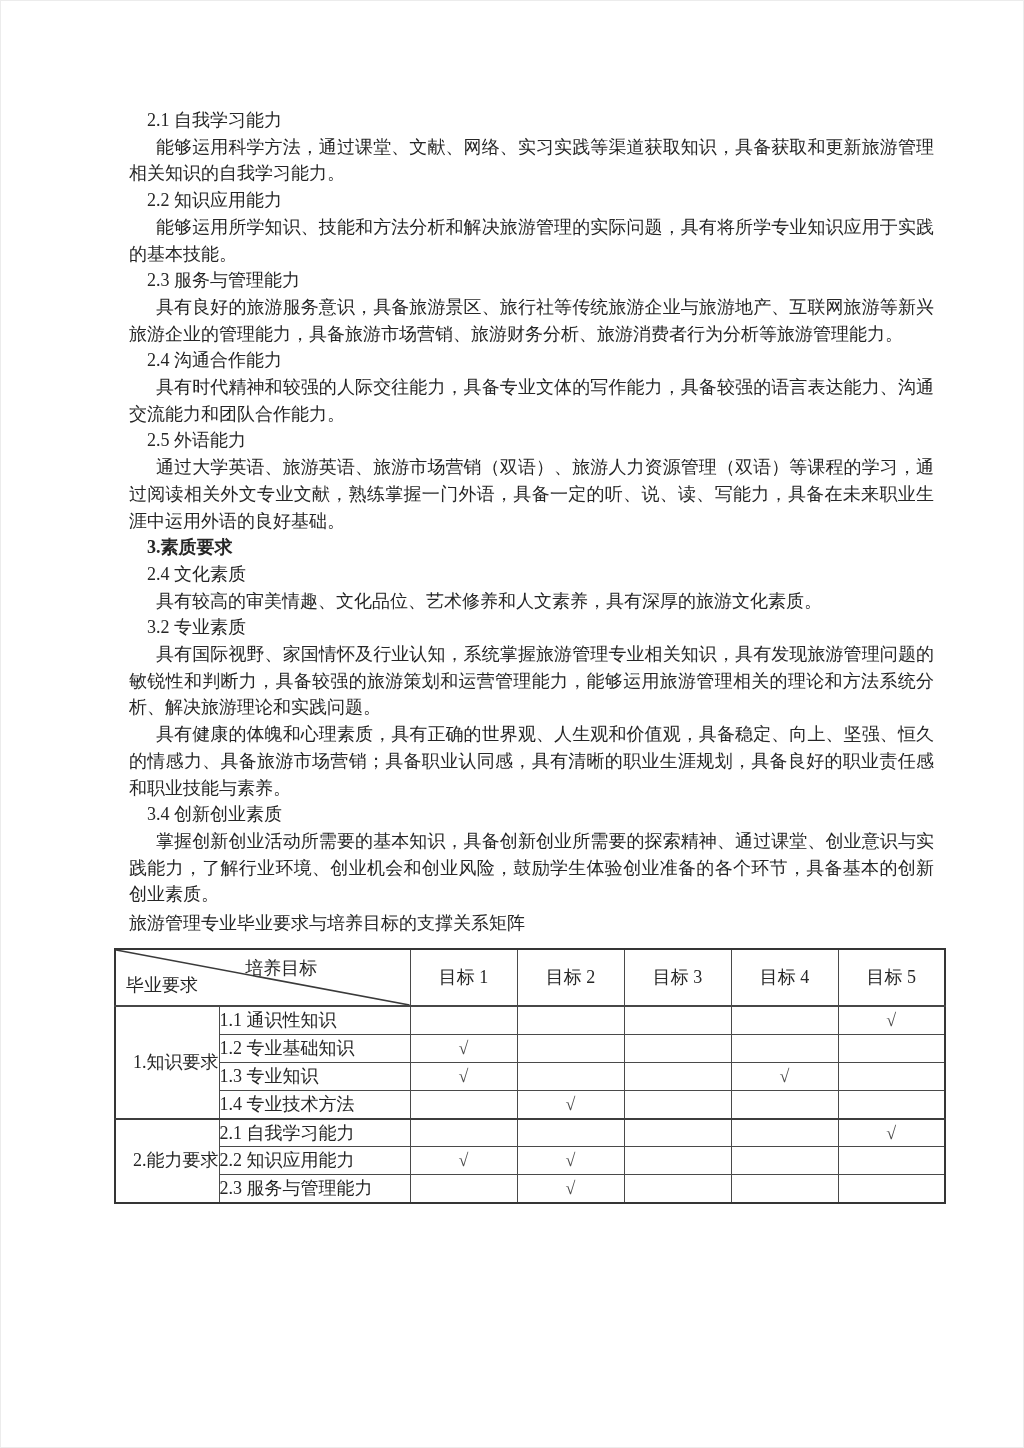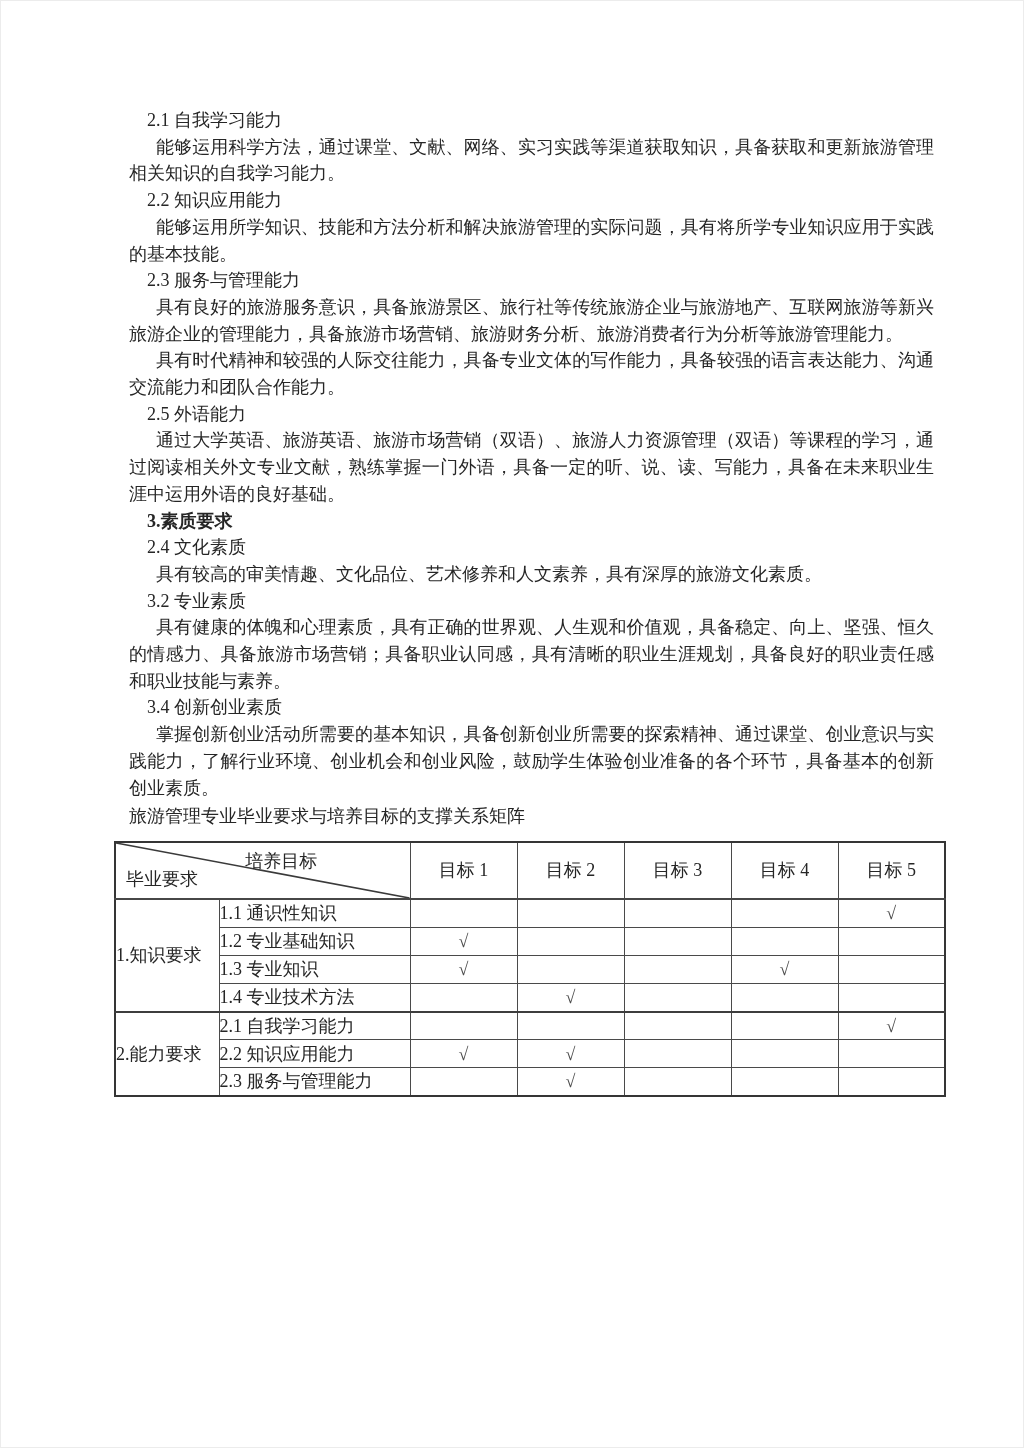--- a/index.html
+++ b/index.html
@@ -48,21 +48,21 @@
     padding: 0;
     font-weight: normal;
   }
   table.matrix { border: 2px solid #353535; }
   tr.head-row { height: 57px; }
   tr.head-row th { border-bottom: 2.5px solid #474747; }
   tbody tr { height: 28px; }
   tr.group-start td { border-top: 2px solid #3d3d3d; }
   th.goal-head { text-align: center; vertical-align: middle; }
   td.group {
-    text-align: left;
+    text-align: right;
     vertical-align: middle;
   }
   td.rowlabel {
     text-align: left;
     padding-left: 13px;
     vertical-align: middle;
   }
   td.mark {
     text-align: center;
     vertical-align: middle;
@@ -86,27 +86,29 @@
 </head>
 <body>
 
 <div class="doc">
   <p class="h">2.1 自我学习能力</p>
   <p class="para">能够运用科学方法，通过课堂、文献、网络、实习实践等渠道获取知识，具备获取和更新旅游管理相关知识的自我学习能力。</p>
   <p class="h">2.2 知识应用能力</p>
   <p class="para">能够运用所学知识、技能和方法分析和解决旅游管理的实际问题，具有将所学专业知识应用于实践的基本技能。</p>
   <p class="h">2.3 服务与管理能力</p>
   <p class="para">具有良好的旅游服务意识，具备旅游景区、旅行社等传统旅游企业与旅游地产、互联网旅游等新兴旅游企业的管理能力，具备旅游市场营销、旅游财务分析、旅游消费者行为分析等旅游管理能力。</p>
+  <p class="h">2.4 沟通合作能力</p>
   <p class="para">具有时代精神和较强的人际交往能力，具备专业文体的写作能力，具备较强的语言表达能力、沟通交流能力和团队合作能力。</p>
   <p class="h">2.5 外语能力</p>
   <p class="para">通过大学英语、旅游英语、旅游市场营销（双语）、旅游人力资源管理（双语）等课程的学习，通过阅读相关外文专业文献，熟练掌握一门外语，具备一定的听、说、读、写能力，具备在未来职业生涯中运用外语的良好基础。</p>
   <p class="hb">3.素质要求</p>
   <p class="h">2.4 文化素质</p>
   <p class="para">具有较高的审美情趣、文化品位、艺术修养和人文素养，具有深厚的旅游文化素质。</p>
   <p class="h">3.2 专业素质</p>
+  <p class="para">具有国际视野、家国情怀及行业认知，系统掌握旅游管理专业相关知识，具有发现旅游管理问题的敏锐性和判断力，具备较强的旅游策划和运营管理能力，能够运用旅游管理相关的理论和方法系统分析、解决旅游理论和实践问题。</p>
   <p class="para">具有健康的体魄和心理素质，具有正确的世界观、人生观和价值观，具备稳定、向上、坚强、恒久的情感力、具备旅游市场营销；具备职业认同感，具有清晰的职业生涯规划，具备良好的职业责任感和职业技能与素养。</p>
   <p class="h">3.4 创新创业素质</p>
   <p class="para">掌握创新创业活动所需要的基本知识，具备创新创业所需要的探索精神、通过课堂、创业意识与实践能力，了解行业环境、创业机会和创业风险，鼓励学生体验创业准备的各个环节，具备基本的创新创业素质。</p>
 
   <p class="table-title">旅游管理专业毕业要求与培养目标的支撑关系矩阵</p>
 
   <table class="matrix">
     <colgroup>
       <col style="width:104px">
       <col style="width:191px">

